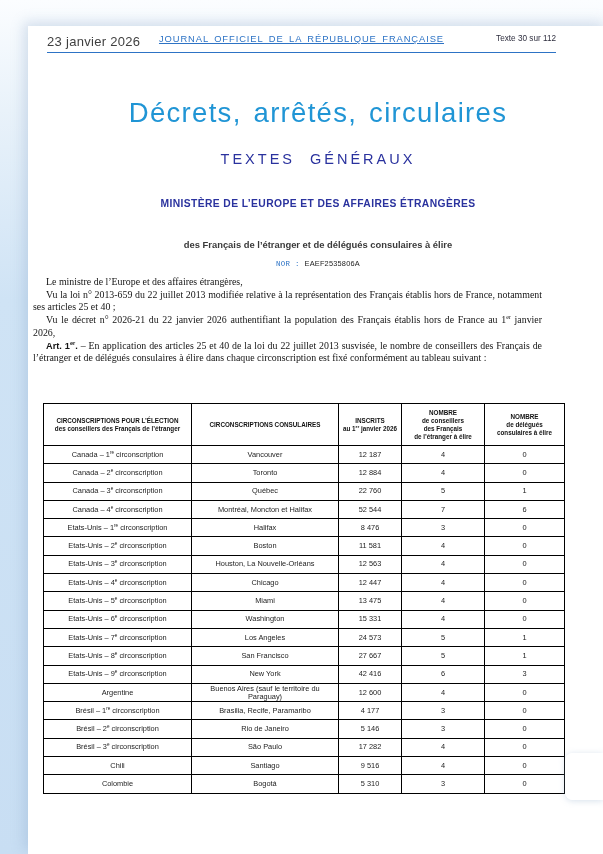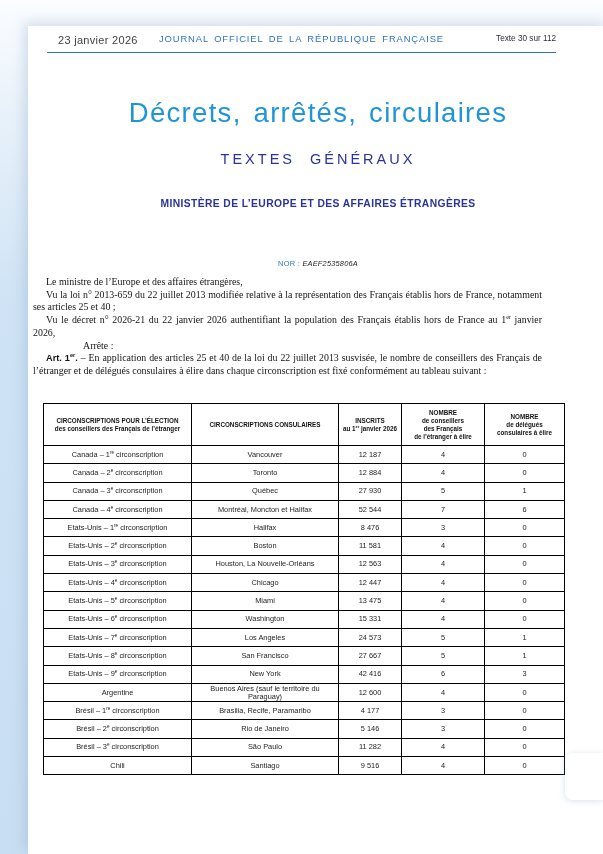--- a/index.html
+++ b/index.html
@@ -1,37 +1,37 @@
 <!DOCTYPE html>
 <html><head>
 <meta charset="utf-8">
 <style>
   html,body{margin:0;padding:0;width:603px;height:854px;overflow:hidden;
     background:linear-gradient(180deg,#fbfdff 0px,#e9f2fa 110px,#cfe3f5 300px,#c8def3 854px);
     font-family:"Liberation Sans",sans-serif;position:relative;}
   .page{position:absolute;left:28px;top:26px;width:580px;height:828px;background:#ffffff;
     box-shadow:-4px -4px 12px rgba(130,160,195,.30);}
   
-  .head-date{position:absolute;left:30px;top:8px;font-size:11px;color:#3f3f3f;letter-spacing:.3px;}
+  .head-date{position:absolute;left:19px;top:8px;font-size:13px;color:#3f3f3f;letter-spacing:.3px;}
   .head-journal{position:absolute;left:19px;top:7px;width:509px;text-align:center;
-    font-size:9.4px;color:#2d73c5;letter-spacing:.9px;word-spacing:2px;}
+    font-size:9.4px;color:#2d73c5;letter-spacing:.9px;word-spacing:2px;text-decoration:underline;}
   .head-texte{position:absolute;left:19px;top:8px;width:509px;text-align:right;font-size:8.2px;color:#2f2f3f;}
   .head-rule{position:absolute;left:19px;top:26px;width:509px;height:1px;background:#2d73c5;}
   
   .title-main{position:absolute;left:0;top:71px;width:580px;text-align:center;
     font-size:27.5px;color:#2095d5;letter-spacing:1.3px;word-spacing:3px;}
   .title-section{position:absolute;left:0;top:125px;width:580px;text-align:center;
     font-size:14.5px;color:#2a329e;letter-spacing:3px;word-spacing:8px;}
   .title-ministry{position:absolute;left:0;top:172px;width:580px;text-align:center;
     font-size:10.3px;font-weight:bold;color:#2a329e;letter-spacing:.4px;}
   .subtitle{position:absolute;left:0;top:202px;width:580px;text-align:center;
     font-size:9.4px;line-height:11.4px;font-weight:bold;color:#3a3a3a;}
   .nor{position:absolute;left:0;top:233px;width:580px;text-align:center;font-size:7.4px;color:#222;}
-  .nor .nor-label{color:#2d73c5;letter-spacing:.3px;}
-  .nor .nor-value{font-style:italic;letter-spacing:.2px;}
+  .nor .nor-label{color:#2d73c5;letter-spacing:.3px;font-family:Liberation Mono, monospace;}
+  .nor .nor-value{letter-spacing:.2px;}
   
   .body-text{position:absolute;left:5px;top:250px;width:509px;
     font-family:"Liberation Serif",serif;font-size:9.9px;line-height:12.7px;color:#141414;
     text-align:justify;}
   .body-text p{margin:0;text-indent:13px;}
   .body-text p.arrete{text-indent:50px;}
   .body-text p.article b{font-family:"Liberation Sans",sans-serif;font-size:9.2px;}
   sup{font-size:.62em;line-height:0;}
   
   table.jo{position:absolute;left:15px;top:377px;width:521px;border-collapse:collapse;
@@ -54,31 +54,31 @@
   <span class="head-journal">JOURNAL OFFICIEL DE LA RÉPUBLIQUE FRANÇAISE</span>
   <span class="head-texte">Texte 30 sur 112</span>
   <div class="head-rule"></div>
 
   <div class="title-main">Décrets, arrêtés, circulaires</div>
   <div class="title-section">TEXTES GÉNÉRAUX</div>
   <div class="title-ministry">MINISTÈRE DE L’EUROPE ET DES AFFAIRES ÉTRANGÈRES</div>
 
   <div class="subtitle">
     <br>
+    <span>des Français de l’étranger et de délégués consulaires à élire</span>
   </div>
 
   <div class="nor">
     <span class="nor-label">NOR : </span><span class="nor-value">EAEF2535806A</span>
   </div>
 
   <div class="body-text">
     <p>Le ministre de l’Europe et des affaires étrangères,</p>
     <p>Vu la loi n° 2013-659 du 22 juillet 2013 modifiée relative à la représentation des Français établis hors de France, notamment ses articles 25 et 40 ;</p>
     <p>Vu le décret n° 2026-21 du 22 janvier 2026 authentifiant la population des Français établis hors de France au 1<sup>er</sup> janvier 2026,</p>
-    <p class="arrete">Arrête :</p>
     <p class="article"><b>Art. 1<sup>er</sup>.</b><span> – </span><span>En application des articles 25 et 40 de la loi du 22 juillet 2013 susvisée, le nombre de conseillers des Français de l’étranger et de délégués consulaires à élire dans chaque circonscription est fixé conformément au tableau suivant :</span></p>
   </div>
 
   <table class="jo">
     <colgroup>
       <col style="width:148px">
         <col style="width:147px">
         <col style="width:63px">
         <col style="width:83px">
         <col style="width:80px">
@@ -120,21 +120,21 @@
         <tr>
           <td>Canada – 2<sup>e</sup> circonscription</td>
           <td>Toronto</td>
           <td>12 884</td>
           <td>4</td>
           <td>0</td>
         </tr>
         <tr>
           <td>Canada – 3<sup>e</sup> circonscription</td>
           <td>Québec</td>
-          <td>27 930</td>
+          <td>22 760</td>
           <td>5</td>
           <td>1</td>
         </tr>
         <tr>
           <td>Canada – 4<sup>e</sup> circonscription</td>
           <td>Montréal, Moncton et Halifax</td>
           <td>52 544</td>
           <td>7</td>
           <td>6</td>
         </tr>
@@ -218,29 +218,36 @@
         <tr>
           <td>Brésil – 2<sup>e</sup> circonscription</td>
           <td>Rio de Janeiro</td>
           <td>5 146</td>
           <td>3</td>
           <td>0</td>
         </tr>
         <tr>
           <td>Brésil – 3<sup>e</sup> circonscription</td>
           <td>São Paulo</td>
-          <td>11 282</td>
+          <td>17 282</td>
           <td>4</td>
           <td>0</td>
         </tr>
         <tr>
           <td>Chili</td>
           <td>Santiago</td>
           <td>9 516</td>
           <td>4</td>
           <td>0</td>
         </tr>
+        <tr>
+          <td>Colombie</td>
+          <td>Bogotá</td>
+          <td>5 310</td>
+          <td>3</td>
+          <td>0</td>
+        </tr>
       </tbody>
   </table>
 
 </div>
 
 <div class="float-panel"></div>
 
 </body></html>

